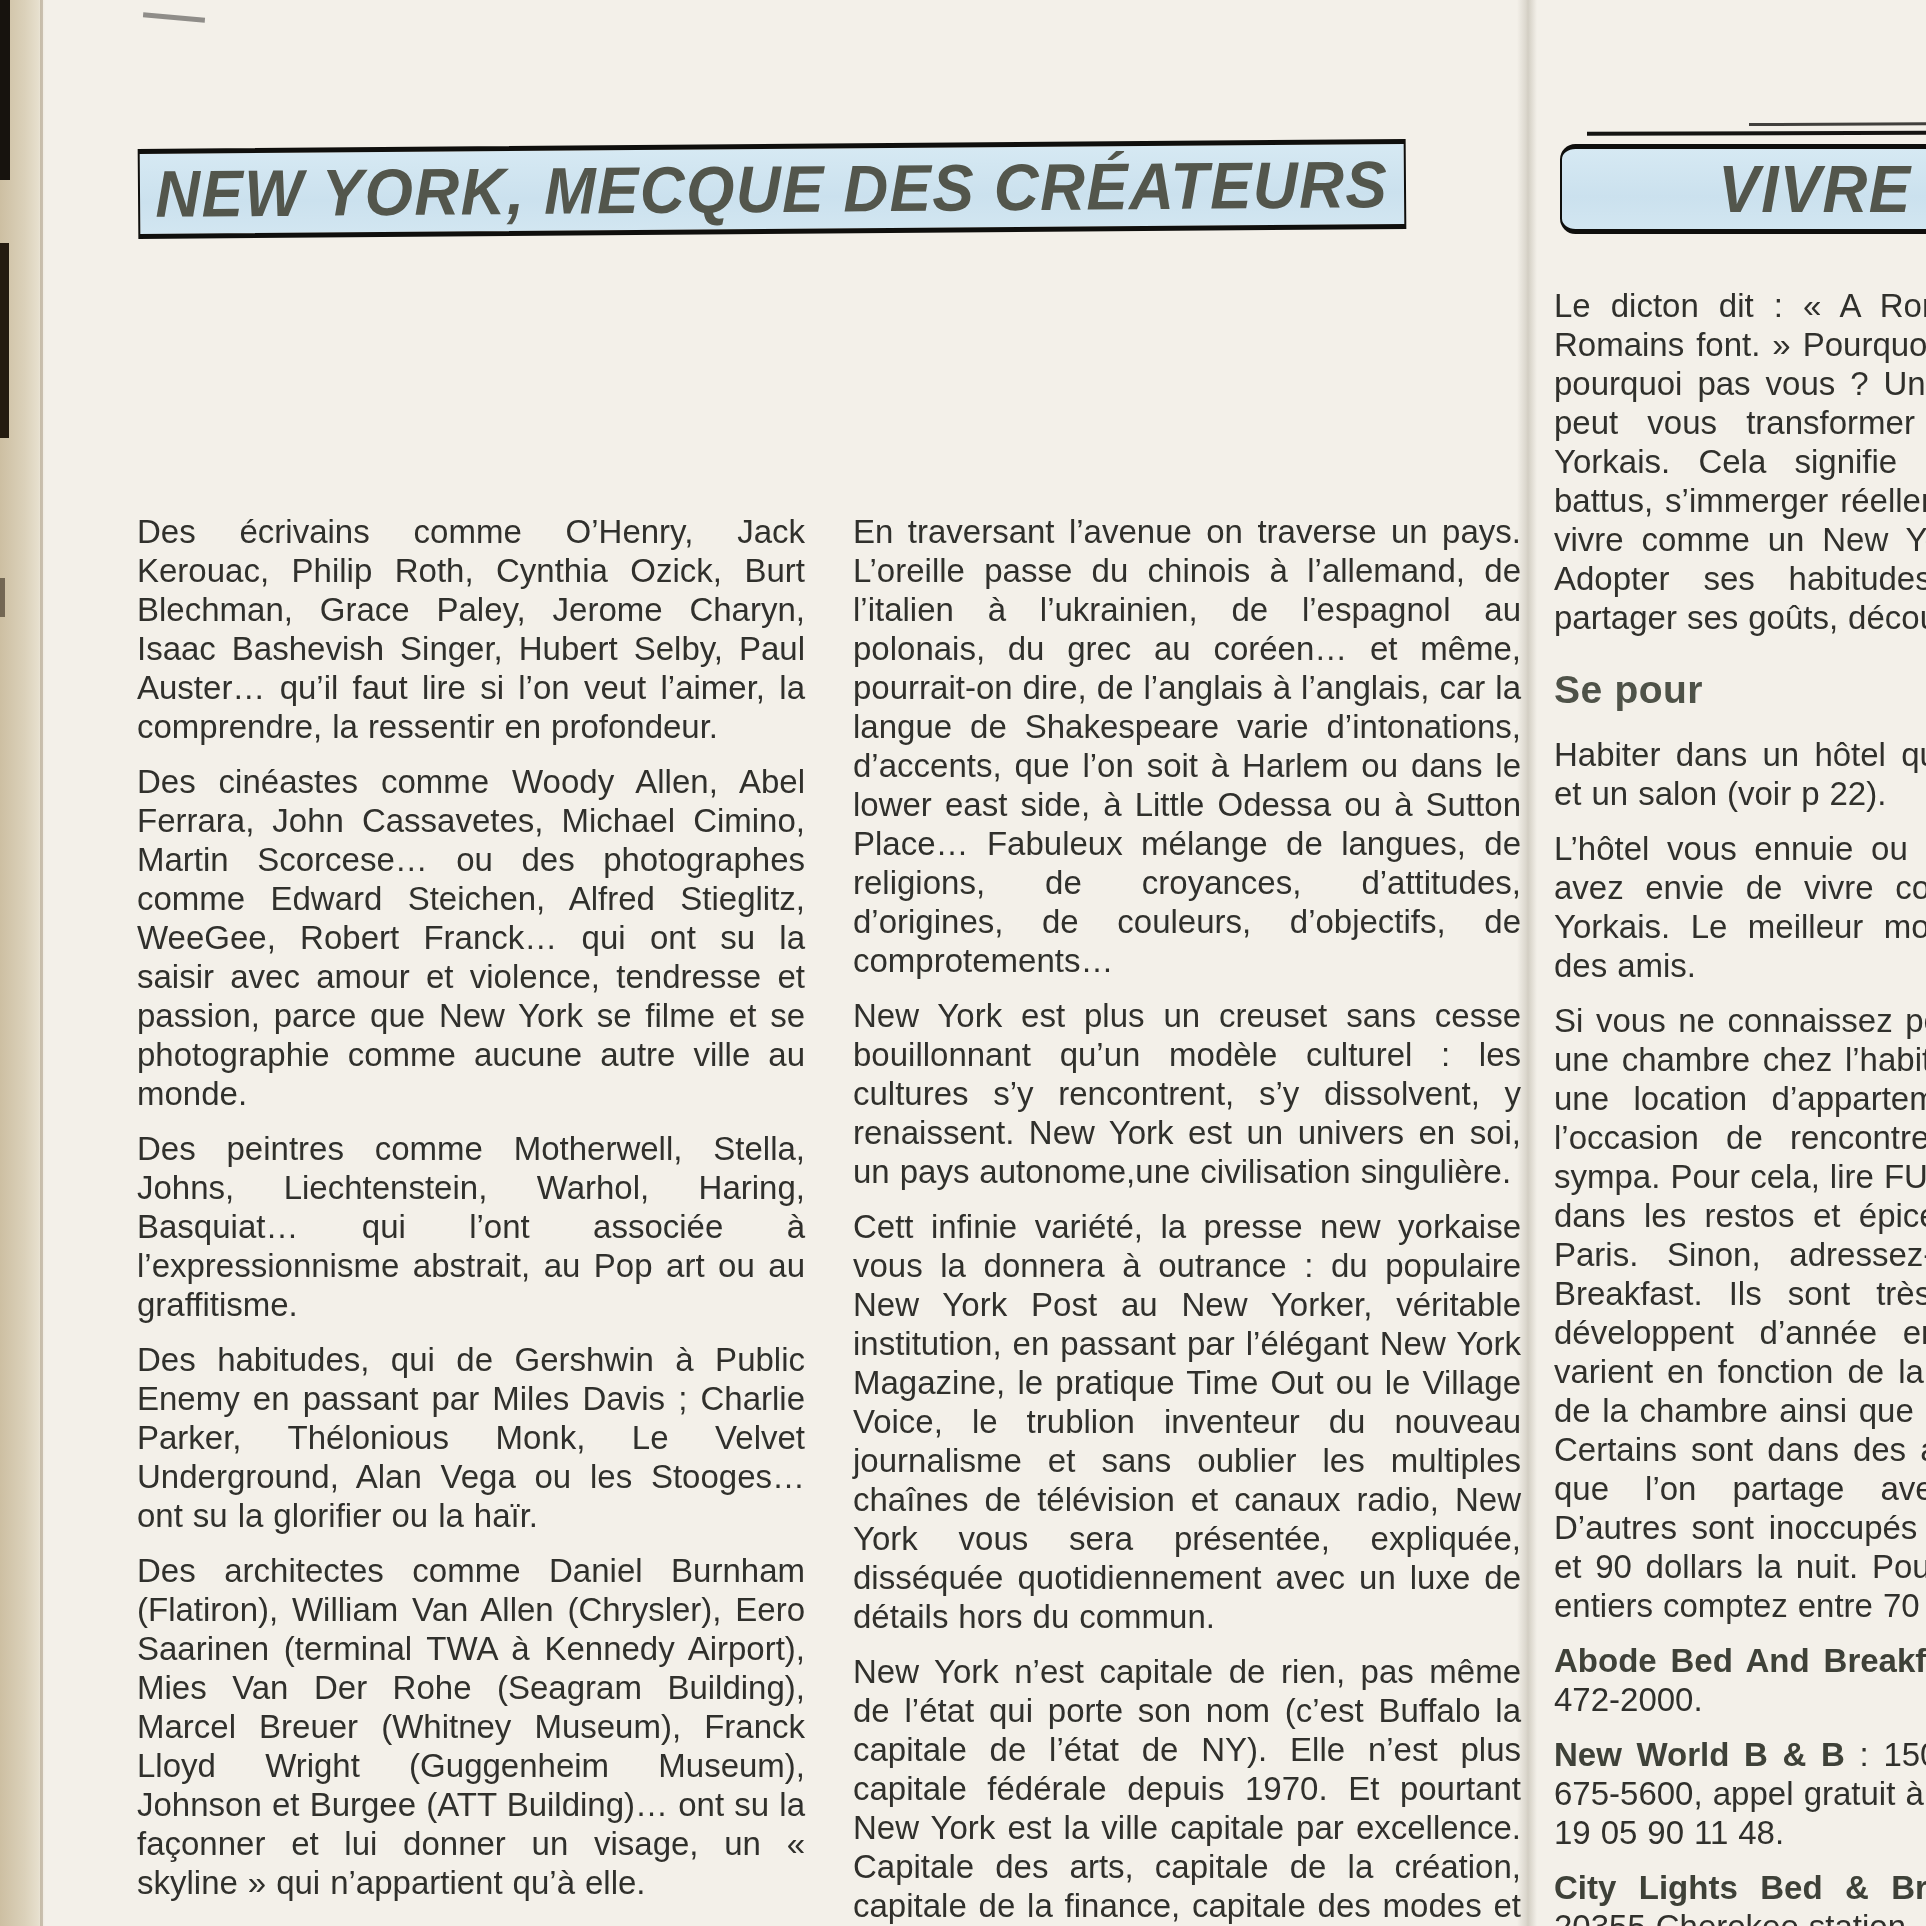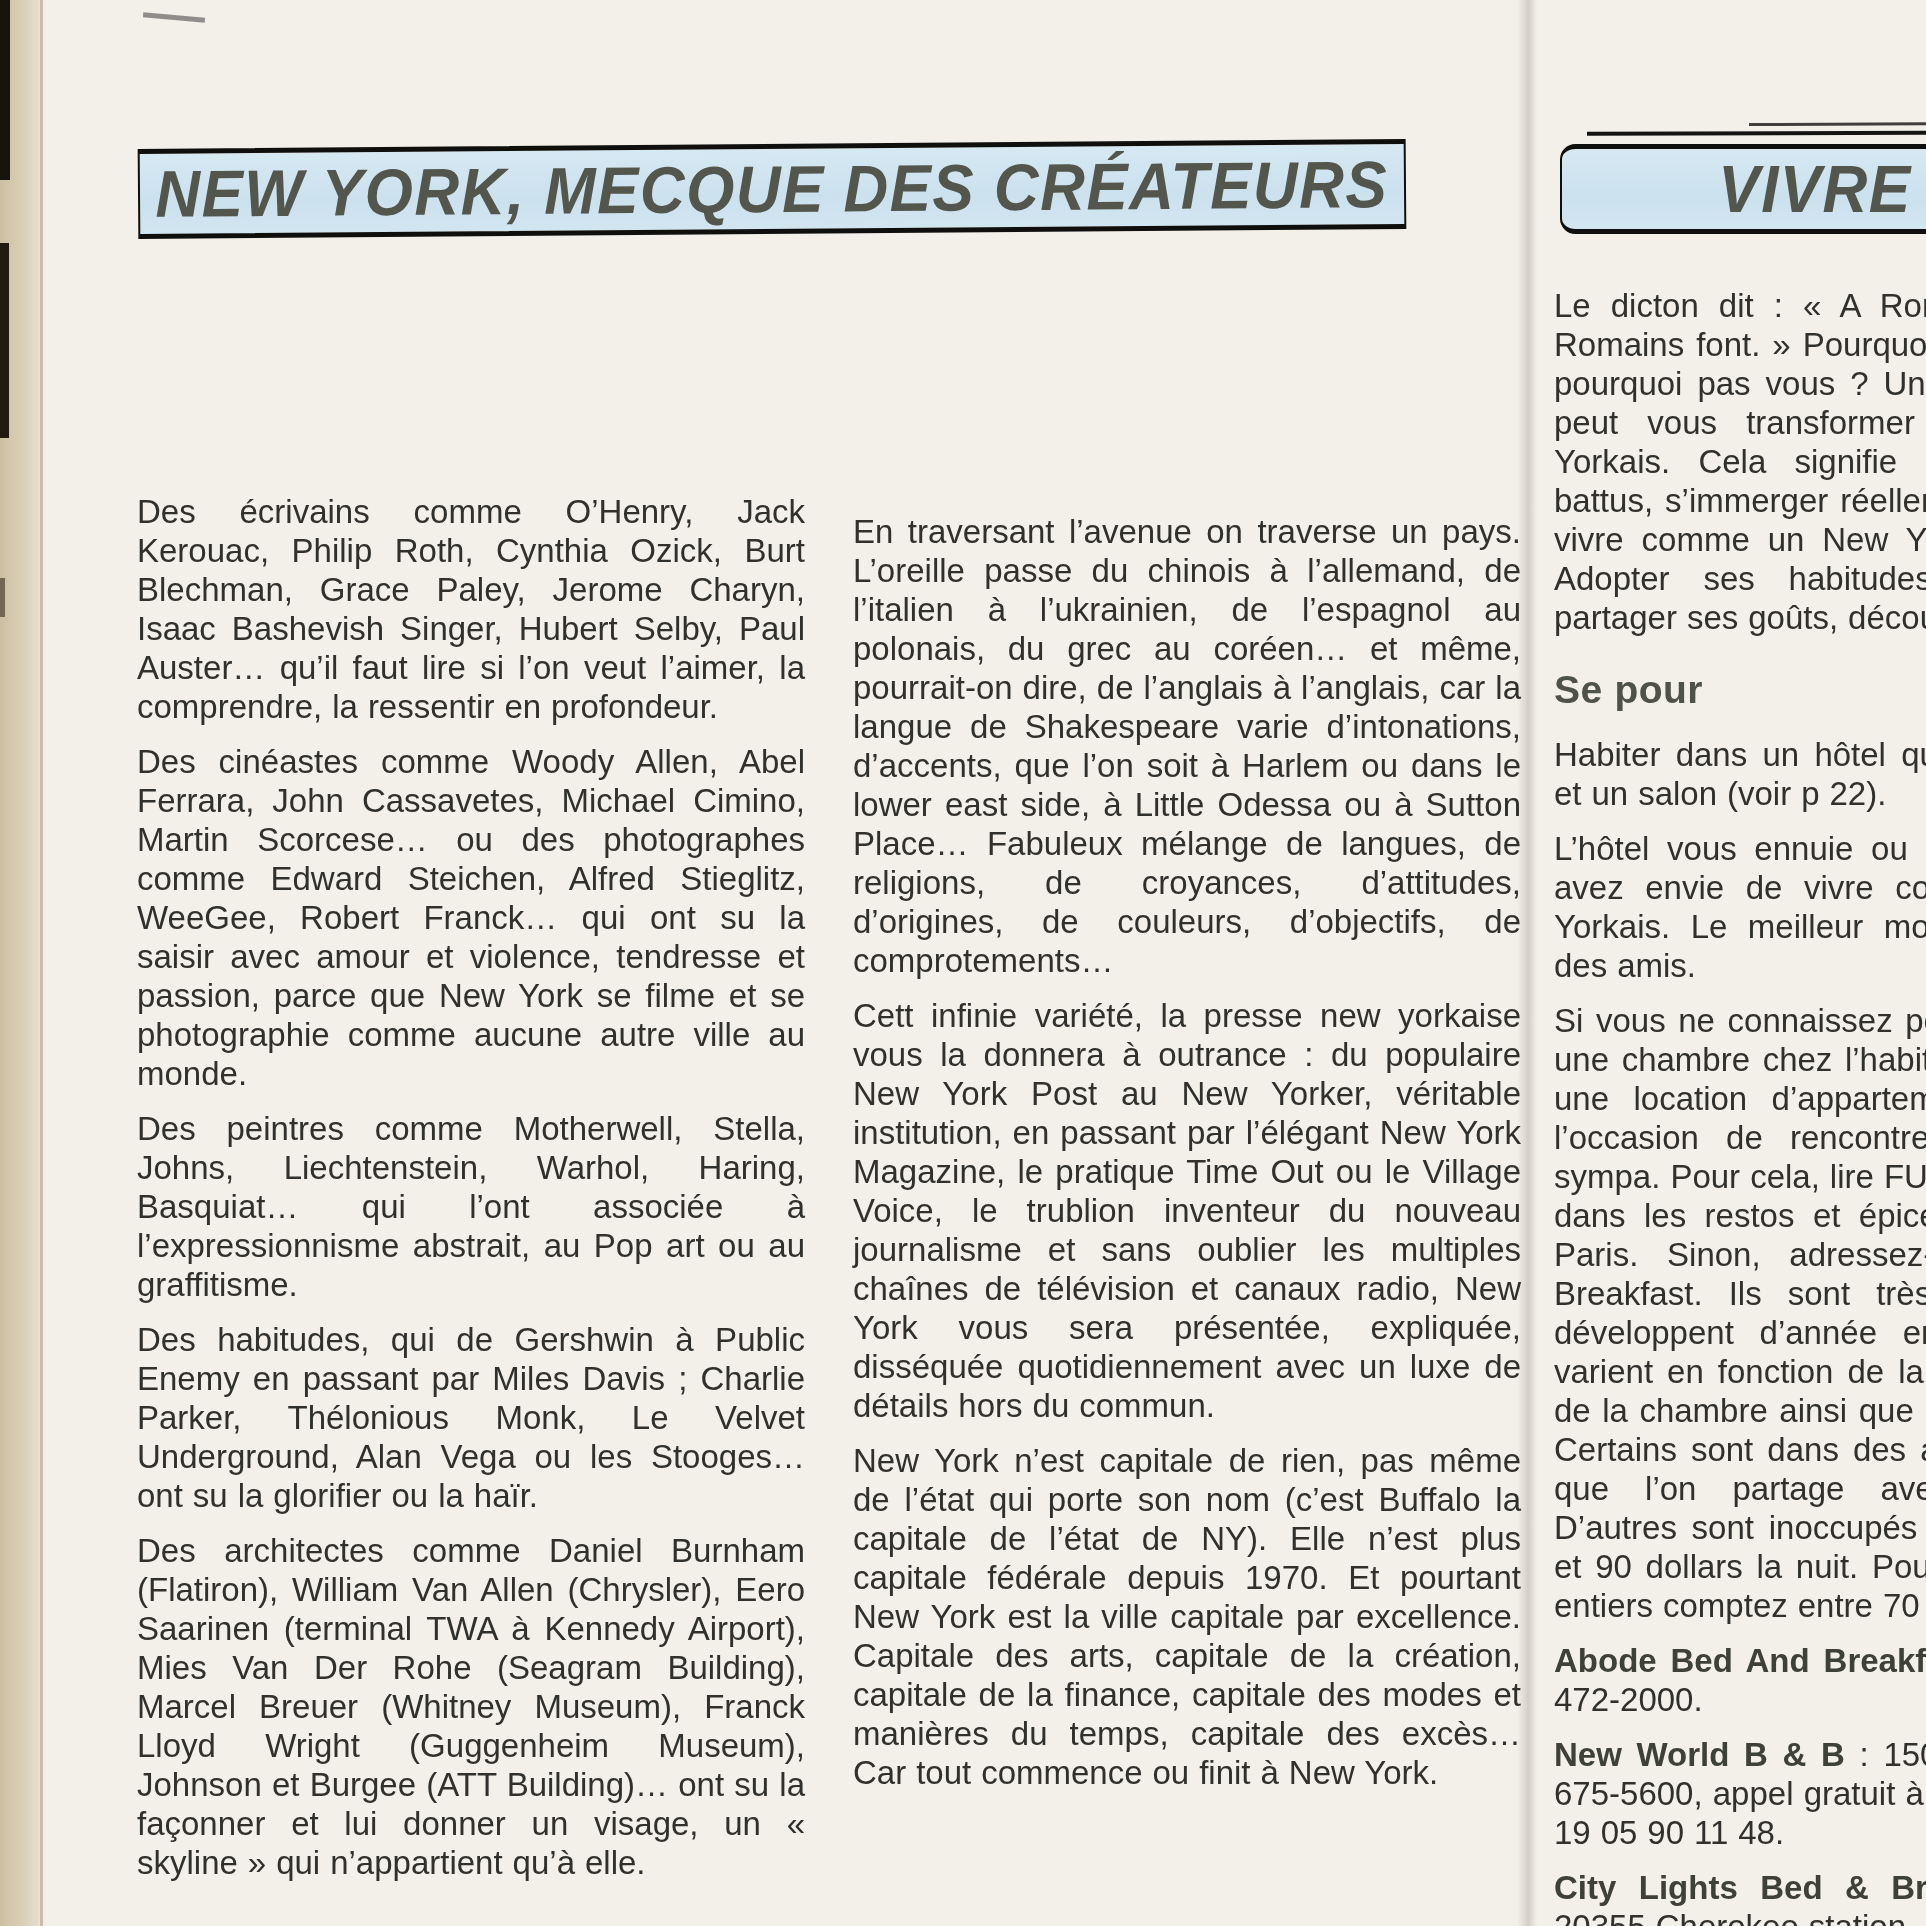--- a/index.html
+++ b/index.html
@@ -41,21 +41,21 @@
   }
 
   
   .column{
     position:absolute;
     text-align:justify;
     color:#30302c;
     font-size:33px;line-height:39px;
     word-spacing:0.8px;
   }
-  #lcol1{left:137px;top:492px;width:668px;}
+  #lcol1{left:137px;top:512px;width:668px;}
   #lcol2{left:853px;top:512px;width:668px;}
   #rcol1{left:1554px;top:286px;width:670px;}
   .para{margin:0 0 16px 0;}
   .column h2{font-size:39px;line-height:42px;color:#4e5248;margin:32px 0 24px 0;text-align:left;letter-spacing:0.4px;}
   .column .b{font-weight:bold;color:#3e4138;}
 </style>
 </head>
 <body>
 
 <div id="page">
@@ -75,20 +75,21 @@
   </div>
   <div class="column" id="lcol1">
       <p class="para"><span>Des écrivains comme O’Henry, Jack Kerouac, Philip Roth, Cynthia Ozick, Burt Blechman, Grace Paley, Jerome Charyn, Isaac Bashevish Singer, Hubert Selby, Paul Auster… qu’il faut lire si l’on veut l’aimer, la comprendre, la ressentir en profondeur.</span></p>
       <p class="para"><span>Des cinéastes comme Woody Allen, Abel Ferrara, John Cassavetes, Michael Cimino, Martin Scorcese… ou des photographes comme Edward Steichen, Alfred Stieglitz, WeeGee, Robert Franck… qui ont su la saisir avec amour et violence, tendresse et passion, parce que New York se filme et se photographie comme aucune autre ville au monde.</span></p>
       <p class="para"><span>Des peintres comme Motherwell, Stella, Johns, Liechtenstein, Warhol, Haring, Basquiat… qui l’ont associée à l’expressionnisme abstrait, au Pop art ou au graffitisme.</span></p>
       <p class="para"><span>Des habitudes, qui de Gershwin à Public Enemy en passant par Miles Davis ; Charlie Parker, Thélonious Monk, Le Velvet Underground, Alan Vega ou les Stooges… ont su la glorifier ou la haïr.</span></p>
       <p class="para"><span>Des architectes comme Daniel Burnham (Flatiron), William Van Allen (Chrysler), Eero Saarinen (terminal TWA à Kennedy Airport), Mies Van Der Rohe (Seagram Building), Marcel Breuer (Whitney Museum), Franck Lloyd Wright (Guggenheim Museum), Johnson et Burgee (ATT Building)… ont su la façonner et lui donner un visage, un « skyline » qui n’appartient qu’à elle.</span></p>
     </div>
   <div class="column" id="lcol2">
       <p class="para"><span>En traversant l’avenue on traverse un pays. L’oreille passe du chinois à l’allemand, de l’italien à l’ukrainien, de l’espagnol au polonais, du grec au coréen… et même, pourrait-on dire, de l’anglais à l’anglais, car la langue de Shakespeare varie d’intonations, d’accents, que l’on soit à Harlem ou dans le lower east side, à Little Odessa ou à Sutton Place… Fabuleux mélange de langues, de religions, de croyances, d’attitudes, d’origines, de couleurs, d’objectifs, de comprotements…</span></p>
+      <p class="para"><span>New York est plus un creuset sans cesse bouillonnant qu’un modèle culturel : les cultures s’y rencontrent, s’y dissolvent, y renaissent. New York est un univers en soi, un pays autonome,une civilisation singulière.</span></p>
       <p class="para"><span>Cett infinie variété, la presse new yorkaise vous la donnera à outrance : du populaire New York Post au New Yorker, véritable institution, en passant par l’élégant New York Magazine, le pratique Time Out ou le Village Voice, le trublion inventeur du nouveau journalisme et sans oublier les multiples chaînes de télévision et canaux radio, New York vous sera présentée, expliquée, disséquée quotidiennement avec un luxe de détails hors du commun.</span></p>
       <p class="para"><span>New York n’est capitale de rien, pas même de l’état qui porte son nom (c’est Buffalo la capitale de l’état de NY). Elle n’est plus capitale fédérale depuis 1970. Et pourtant New York est la ville capitale par excellence. Capitale des arts, capitale de la création, capitale de la finance, capitale des modes et manières du temps, capitale des excès… Car tout commence ou finit à New York.</span></p>
     </div>
 
   <div class="banner" id="banner-right">
     <span class="banner-text">VIVRE COMME UN NEW YORKAIS</span>
   </div>
   <div class="column" id="rcol1">
       <p class="para"><span>Le dicton dit : « A Rome fait ce que les Romains font. » Pourquoi pas à New York et pourquoi pas vous ? Un séjour à New York peut vous transformer en un vrai New Yorkais. Cela signifie sortir des sentiers battus, s’immerger réellement dans la ville et vivre comme un New Yorkais à New York. Adopter ses habitudes et son rythme, partager ses goûts, découvrir ses trucs...</span></p>
       <h2><span>Se pour</span></h2>

